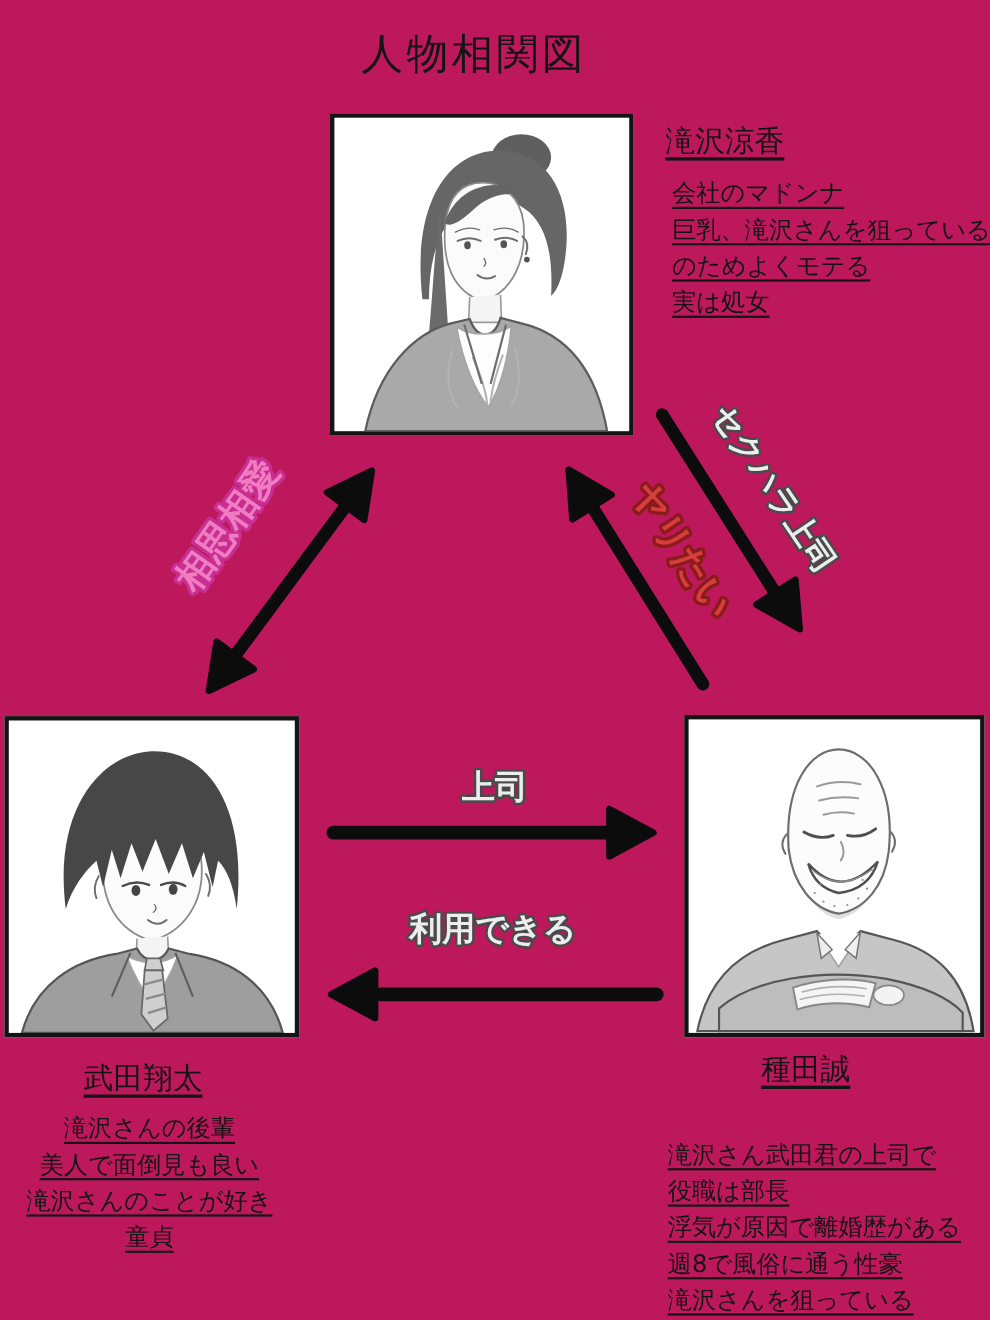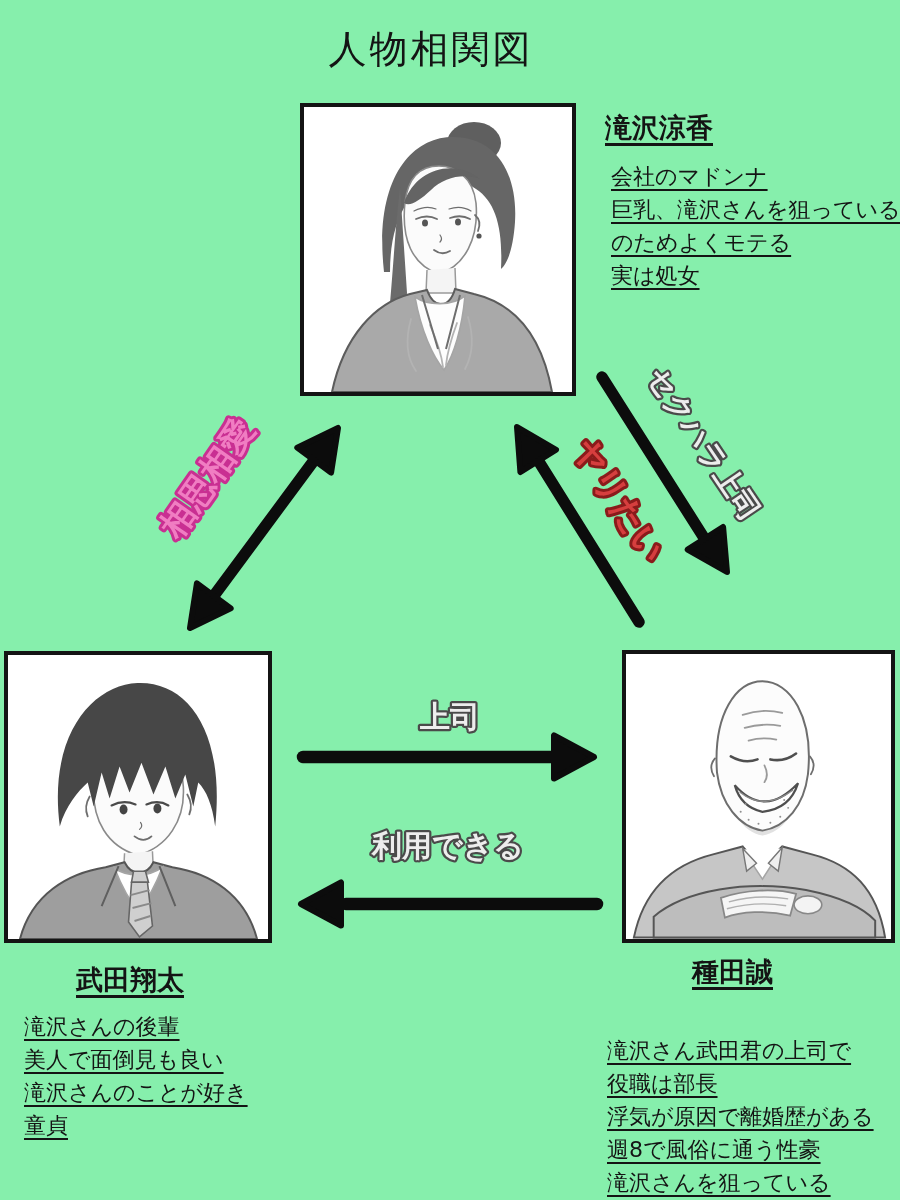--- a/index.html
+++ b/index.html
@@ -1,29 +1,29 @@
 <!DOCTYPE html>
 <html><head>
 <meta charset="utf-8">
 <style>
   html,body{margin:0;padding:0;background:#ffffff;}
   .canvas{
-    position:relative;width:900px;height:1200px;background:#86efac;overflow:hidden;
+    position:relative;width:900px;height:1200px;background:#be185d;overflow:hidden;
     font-family:"DejaVu Sans","Liberation Sans",sans-serif;color:#141414;
   }
   .title{
     position:absolute;left:431px;top:24px;transform:translateX(-50%);
     font-size:38px;letter-spacing:3px;white-space:nowrap;font-weight:500;
   }
   .photo{
     position:absolute;border:4px solid #141414;background:#ffffff;box-sizing:border-box;
   }
   .photo svg{display:block;width:100%;height:100%;}
   .char-name{
-    position:absolute;font-size:27px;font-weight:700;white-space:nowrap;
+    position:absolute;font-size:27px;font-weight:400;white-space:nowrap;
     text-decoration:underline;text-decoration-thickness:2.5px;text-underline-offset:6px;
   }
   .traits{position:absolute;font-size:22px;line-height:33px;white-space:nowrap;}
   .traits .line span{
     text-decoration:underline;text-decoration-thickness:2.2px;text-underline-offset:5px;
   }
   svg.arrows{position:absolute;left:0;top:0;pointer-events:none;}
   svg.arrows text{
     font-family:"DejaVu Sans","Liberation Sans",sans-serif;
     paint-order:stroke;stroke-linejoin:round;
@@ -137,21 +137,21 @@
                C203,219 238,240 250,285 Z" fill="#9e9e9e" stroke="#555" stroke-width="2"></path>
       <path d="M107,214 C116,237 124,249 131,257 C139,247 147,234 155,213
                C141,223 120,223 107,214 Z" fill="#ffffff" stroke="#a5a5a5" stroke-width="1.6"></path>
       <path d="M126,217 L138,217 L141,228 L124,228 Z" fill="#cfcfcf" stroke="#666" stroke-width="1.6"></path>
       <path d="M124,228 L140,228 L145,272 L132,283 L121,268 Z" fill="#cfcfcf" stroke="#666" stroke-width="1.6"></path>
       <path d="M123,241 L142,236 M125,254 L144,249 M127,267 L143,262" stroke="#8a8a8a" stroke-width="2" fill="none"></path>
       <path d="M111,212 L94,252 M152,212 L168,252" stroke="#5f5f5f" stroke-width="2" fill="none"></path>
     </svg>
   </div>
   <div class="char-name" style="left:76px;top:962px;text-align:right;">武田翔太</div>
-  <div class="traits" style="left:24px;top:1010px;">
+  <div class="traits" style="left:24px;top:1010px;text-align:center;">
     <div class="line"><span>滝沢さんの後輩</span></div>
     <div class="line"><span>美人で面倒見も良い</span></div>
     <div class="line"><span>滝沢さんのことが好き</span></div>
     <div class="line"><span>童貞</span></div>
   </div>
 
   <div class="photo" style="left:622px;top:650px;width:273px;height:293px;">
     <svg viewBox="0 0 268 285">
       <path d="M104,128 C108,158 120,172 138,176 C156,172 170,156 176,126
                C174,160 158,178 138,182 C118,178 104,158 104,128 Z" fill="#c9c9c9" opacity="0.55"></path>

